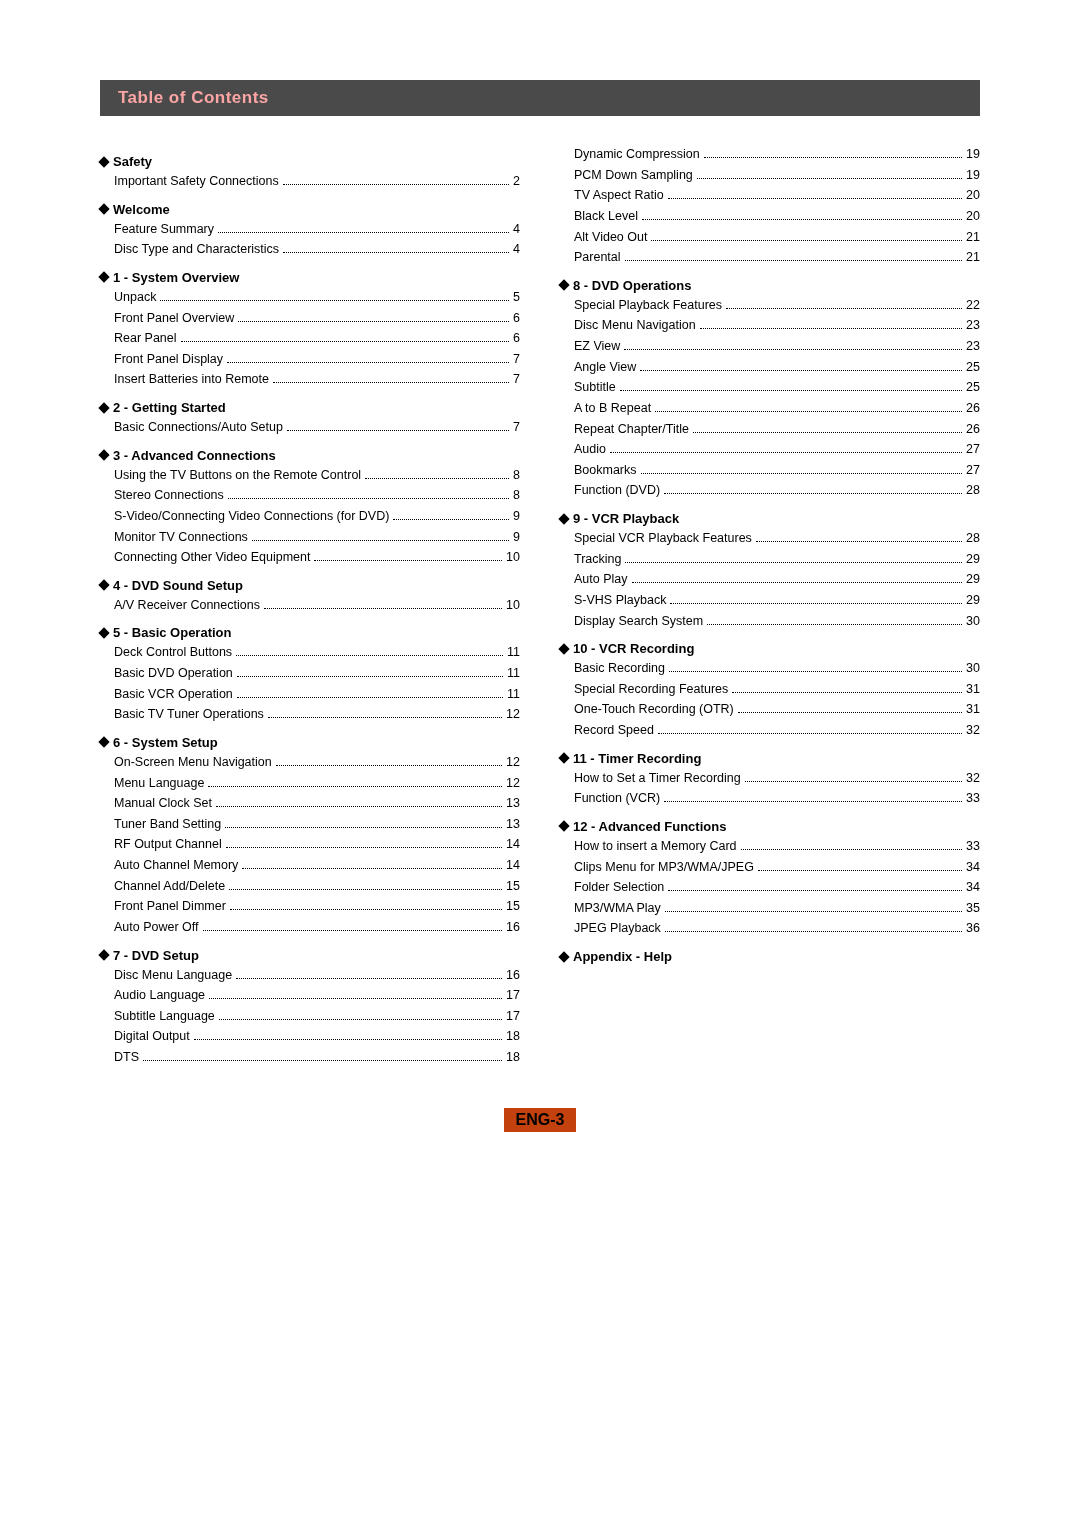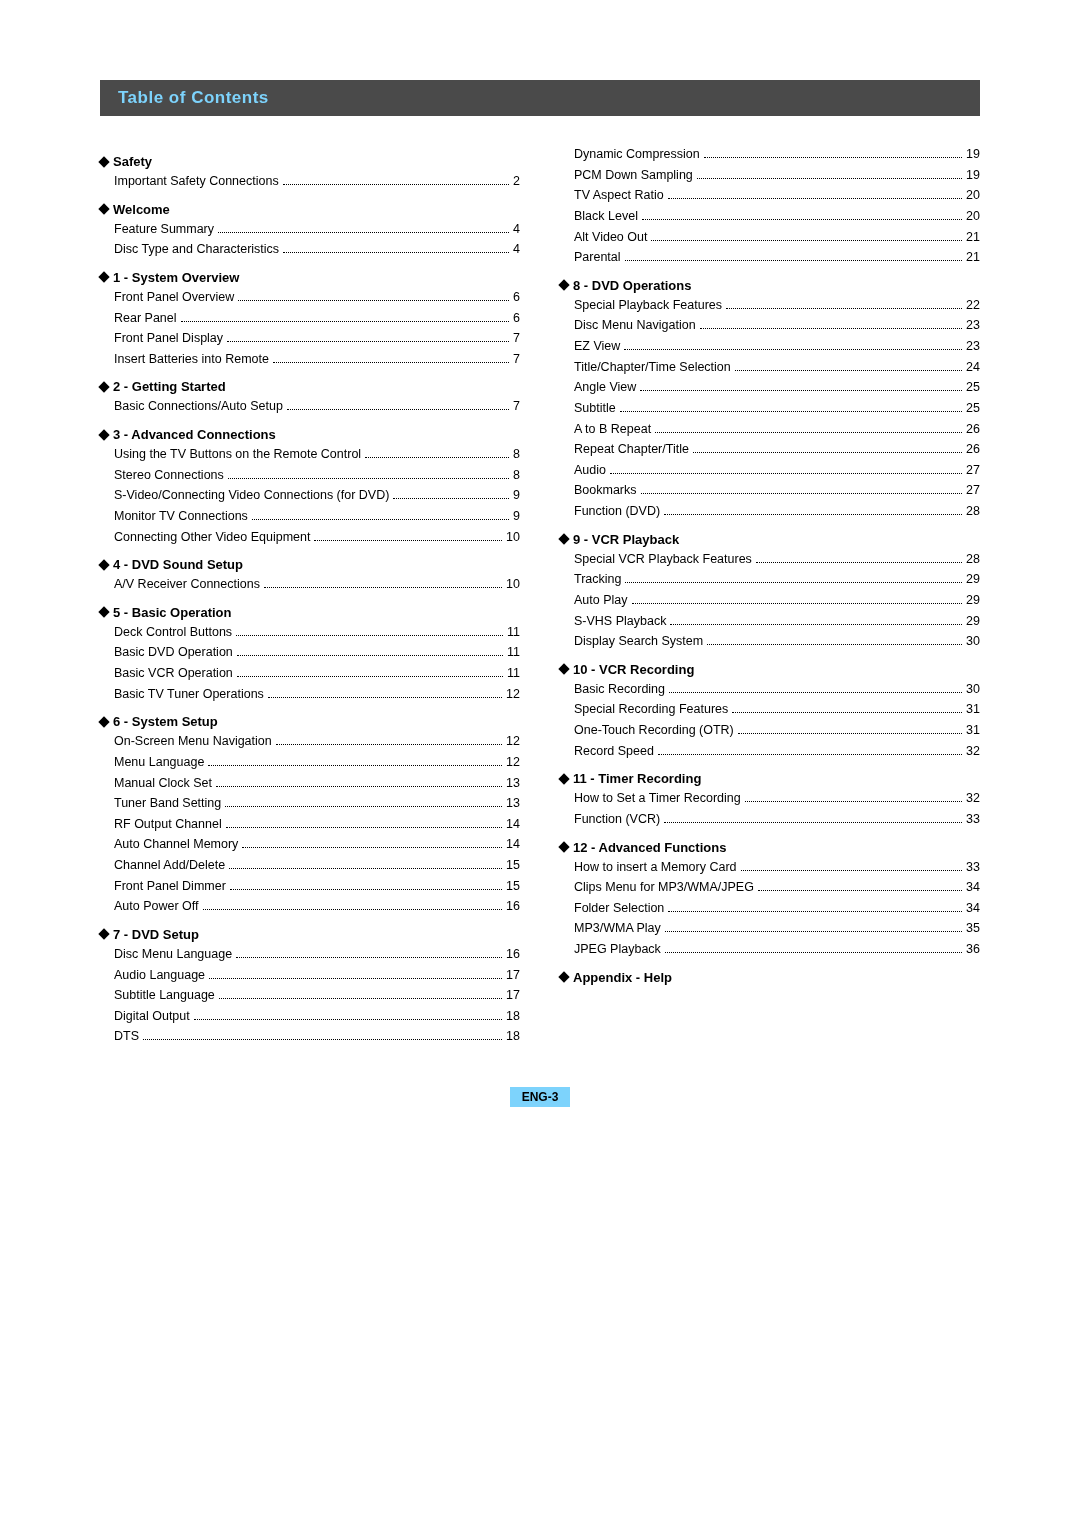--- a/index.html
+++ b/index.html
@@ -12,21 +12,21 @@
       min-height: 1528px;
     }
     .page {
       width: 1080px;
       min-height: 1528px;
       background: #ffffff;
       padding: 80px 100px 60px 100px;
     }
     .title-bar {
       background: #4a4a4a;
-      color: #7dd3fc;
+      color: #fca5a5;
       font-size: 17px;
       font-weight: bold;
       padding: 8px 18px;
       margin-bottom: 28px;
       font-family: Arial, Helvetica, sans-serif;
       letter-spacing: 0.5px;
     }
     .columns {
       display: flex;
       gap: 40px;
@@ -71,23 +71,23 @@
       vertical-align: middle;
       position: relative;
       top: -1px;
     }
     .footer {
       text-align: center;
       margin-top: 40px;
     }
     .footer-badge {
       display: inline-block;
-      background: #7dd3fc;
+      background: #c2410c;
       padding: 3px 12px;
-      font-size: 12px;
+      font-size: 16px;
       font-weight: bold;
     }
   </style>
 </head>
 <body>
 
 <div class="page">
   <div class="title-bar">Table of Contents</div>
 
   <div class="columns">
@@ -105,20 +105,25 @@
           <span class="dots"></span>
           <span class="page-num">4</span>
         </div>
         <div class="toc-item">
           <span class="label">Disc Type and Characteristics</span>
           <span class="dots"></span>
           <span class="page-num">4</span>
         </div>
         <div class="section-header"><span class="diamond"></span>1 - System Overview</div>
         <div class="toc-item">
+          <span class="label">Unpack</span>
+          <span class="dots"></span>
+          <span class="page-num">5</span>
+        </div>
+        <div class="toc-item">
           <span class="label">Front Panel Overview</span>
           <span class="dots"></span>
           <span class="page-num">6</span>
         </div>
         <div class="toc-item">
           <span class="label">Rear Panel</span>
           <span class="dots"></span>
           <span class="page-num">6</span>
         </div>
         <div class="toc-item">
@@ -303,25 +308,20 @@
         </div>
         <div class="toc-item">
           <span class="label">Disc Menu Navigation</span>
           <span class="dots"></span>
           <span class="page-num">23</span>
         </div>
         <div class="toc-item">
           <span class="label">EZ View</span>
           <span class="dots"></span>
           <span class="page-num">23</span>
-        </div>
-        <div class="toc-item">
-          <span class="label">Title/Chapter/Time Selection</span>
-          <span class="dots"></span>
-          <span class="page-num">24</span>
         </div>
         <div class="toc-item">
           <span class="label">Angle View</span>
           <span class="dots"></span>
           <span class="page-num">25</span>
         </div>
         <div class="toc-item">
           <span class="label">Subtitle</span>
           <span class="dots"></span>
           <span class="page-num">25</span>

